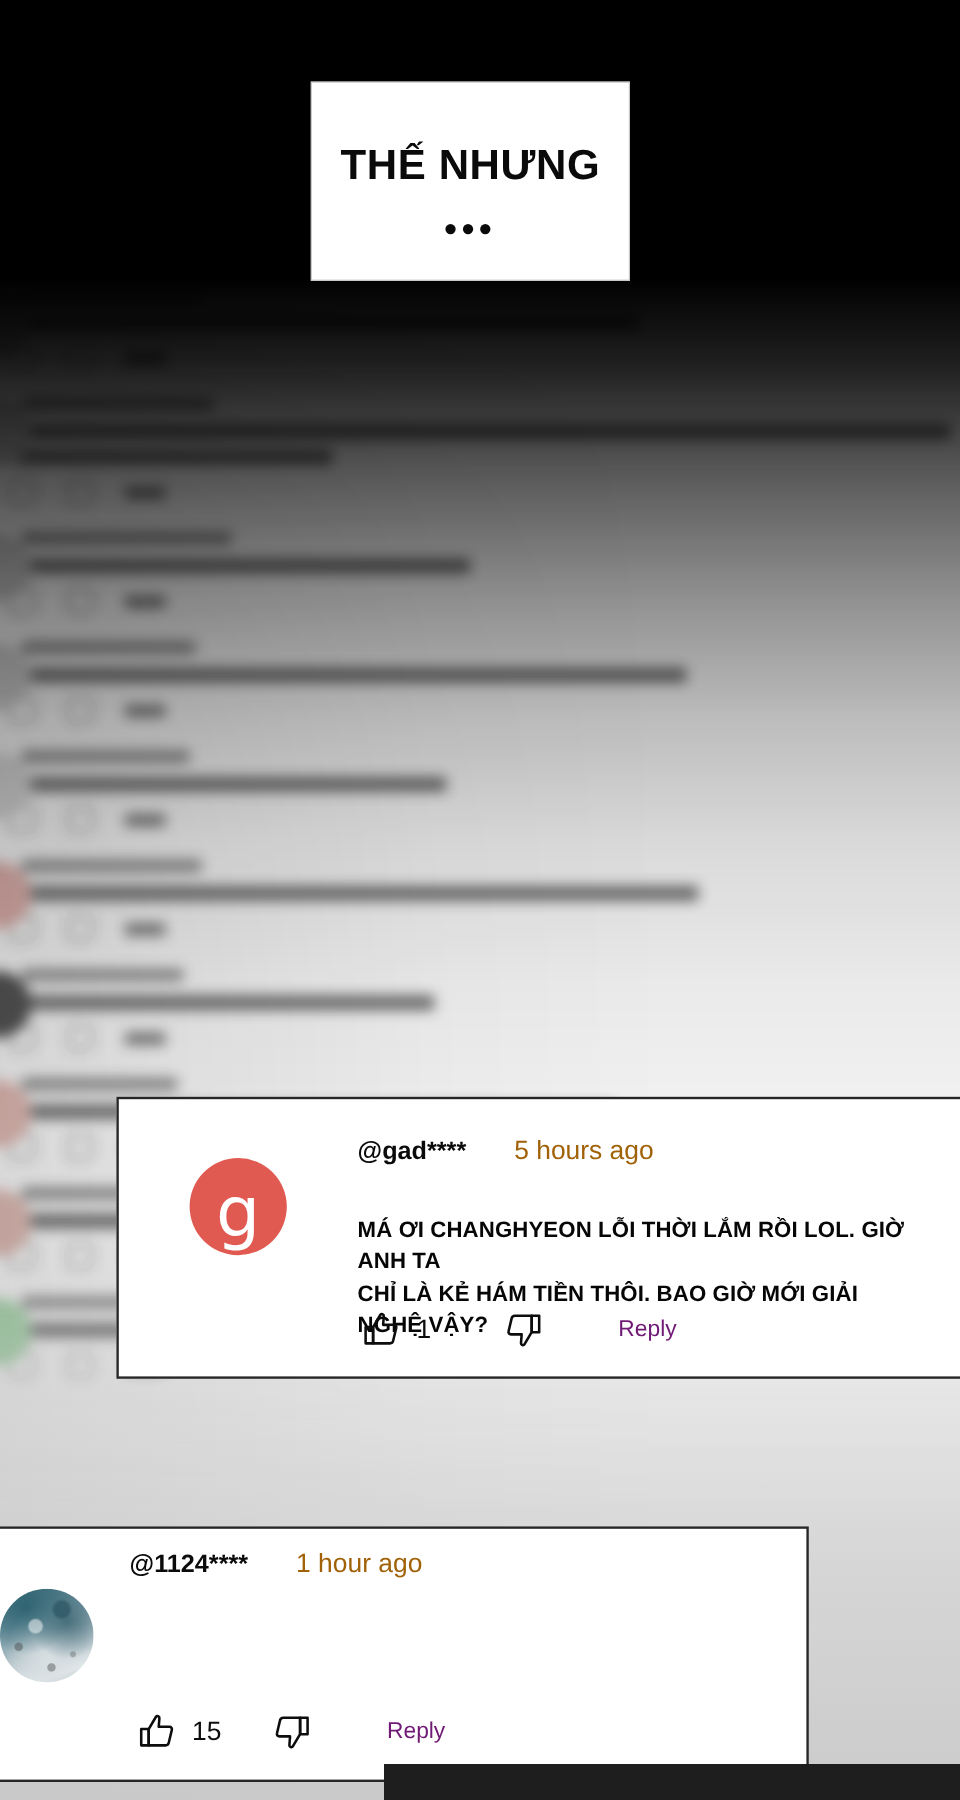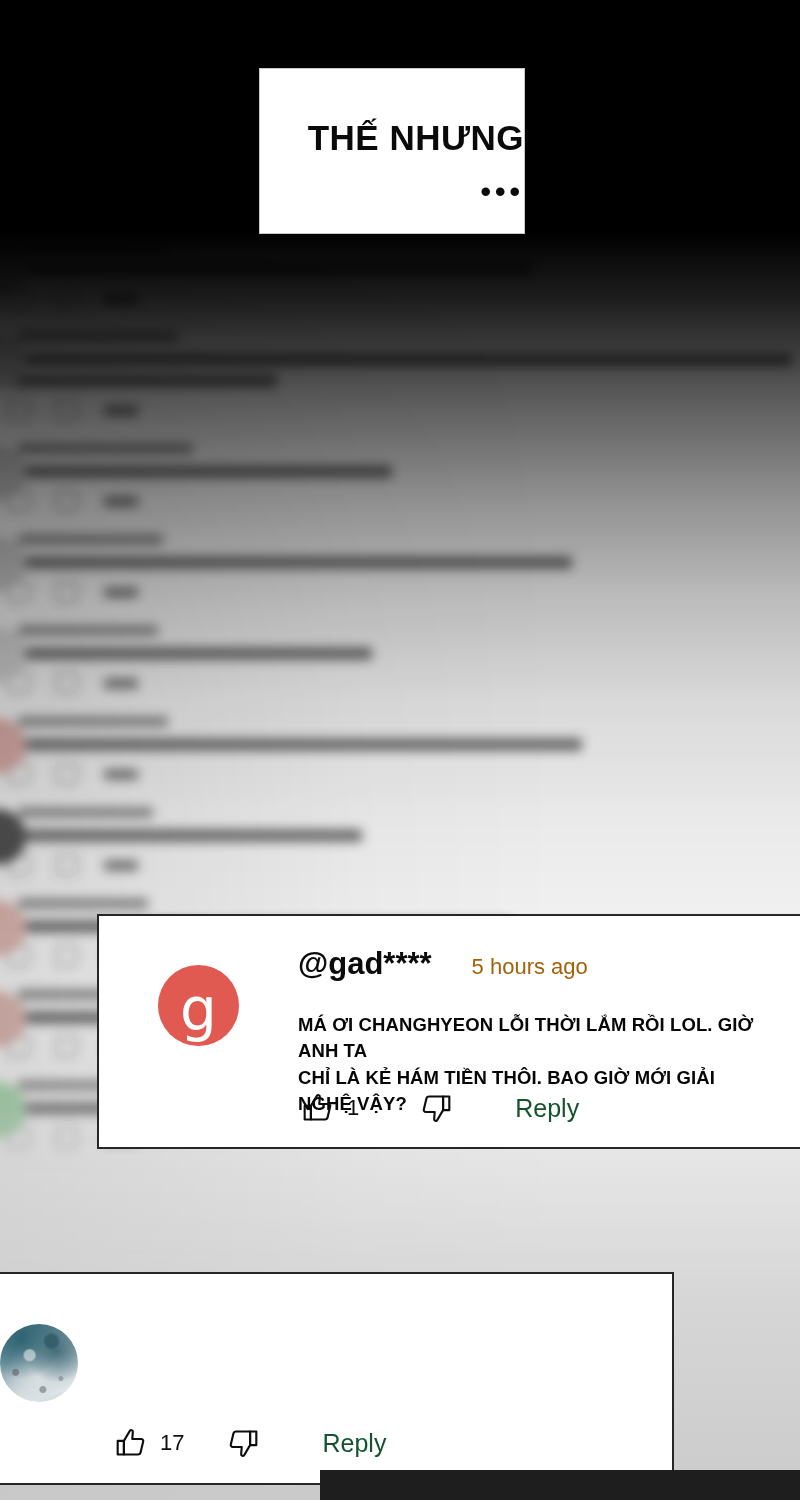--- a/index.html
+++ b/index.html
@@ -127,21 +127,21 @@
     position: absolute;
     left: 259px;
     top: 68px;
     width: 264px;
     height: 164px;
     background: #ffffff;
     border: 1px solid #c9c9c9;
     box-shadow: 0 2px 5px rgba(0,0,0,0.55);
     display: flex;
     flex-direction: column;
-    align-items: flex-end;
+    align-items: center;
     justify-content: center;
   }
   .title-text {
     font-size: 35px;
     font-weight: bold;
     color: #0a0a0a;
     letter-spacing: 0.5px;
     line-height: 1;
     margin-top: 18px;
     white-space: nowrap;
@@ -219,21 +219,21 @@
       radial-gradient(circle at 38% 40%, rgba(255,255,255,0.5) 0 5px, rgba(0,0,0,0) 7px),
       radial-gradient(circle at 66% 22%, rgba(30,70,85,0.5) 0 6px, rgba(0,0,0,0) 9px);
   }
 
   .c-head {
     position: absolute;
     display: flex;
     align-items: baseline;
   }
   .c-user {
-    font-size: 31px;
+    font-size: 21px;
     font-weight: bold;
     color: #0b0b0b;
     letter-spacing: 0px;
   }
   .c-time {
     font-size: 22px;
     font-weight: normal;
     color: #a16207;
     margin-left: 40px;
   }
@@ -254,22 +254,22 @@
   .c-like, .c-dislike {
     display: flex;
     align-items: center;
   }
   .c-count {
     font-size: 22px;
     color: #0d0d0d;
     margin-left: 12px;
   }
   .c-reply {
-    font-size: 25px;
-    color: #14532d;
+    font-size: 19px;
+    color: #701a75;
   }
 
   
   .bottom-bar {
     position: absolute;
     left: 320px;
     top: 1470px;
     width: 480px;
     height: 30px;
     background: #1e1e1e;
@@ -419,27 +419,31 @@
         </svg>
       </div>
       <span class="c-reply" style="margin-left:62px;">Reply</span>
     </div>
   </div>
 
   <div class="card" id="card-2">
     <div class="av av-photo">
       <div class="speck"></div>
     </div>
+    <div class="c-head" style="left:112px; top:16px;">
+      <span class="c-user">@1124****</span>
+      <span class="c-time">1 hour ago</span>
+    </div>
     <div class="c-acts" style="left:118px; top:152px;">
       <div class="c-like">
         <svg width="34" height="34" viewBox="0 0 24 24" fill="none" stroke="#0d0d0d" stroke-width="1.5" stroke-linejoin="round">
           <path d="M7 10.5 L11.2 3.4 C11.9 2.4 13.4 2.9 13.3 4.1 L12.9 9.2 L19.2 9.2 C20.2 9.2 20.9 10.1 20.6 11 L18.8 18.6 C18.6 19.5 17.8 20.1 16.9 20.1 L7 20.1 Z"></path>
           <rect x="2.6" y="10.5" width="4.4" height="9.6"></rect>
         </svg>
-        <span class="c-count">17</span>
+        <span class="c-count">15</span>
       </div>
       <div class="c-dislike" style="margin-left:42px;">
         <svg width="34" height="34" viewBox="0 0 24 24" fill="none" stroke="#0d0d0d" stroke-width="1.5" stroke-linejoin="round">
           <path d="M17 13.5 L12.8 20.6 C12.1 21.6 10.6 21.1 10.7 19.9 L11.1 14.8 L4.8 14.8 C3.8 14.8 3.1 13.9 3.4 13 L5.2 5.4 C5.4 4.5 6.2 3.9 7.1 3.9 L17 3.9 Z"></path>
           <rect x="17" y="3.9" width="4.4" height="9.6"></rect>
         </svg>
       </div>
       <span class="c-reply" style="margin-left:62px;">Reply</span>
     </div>
   </div>

